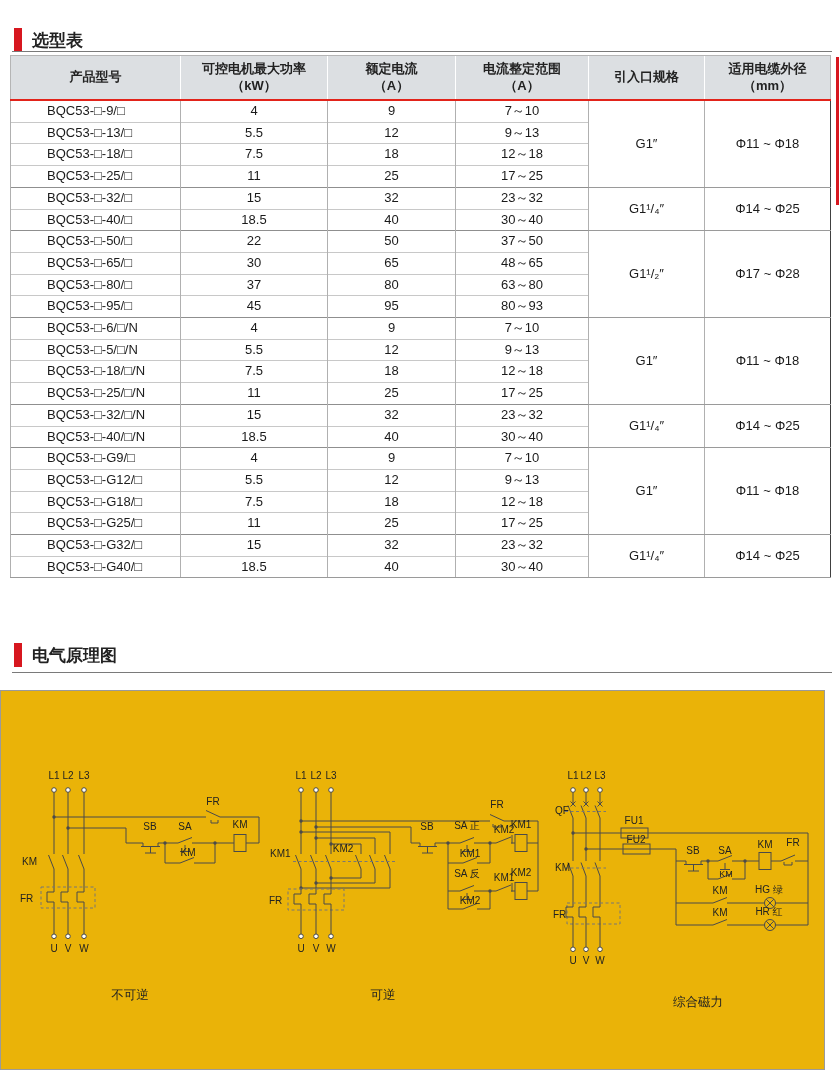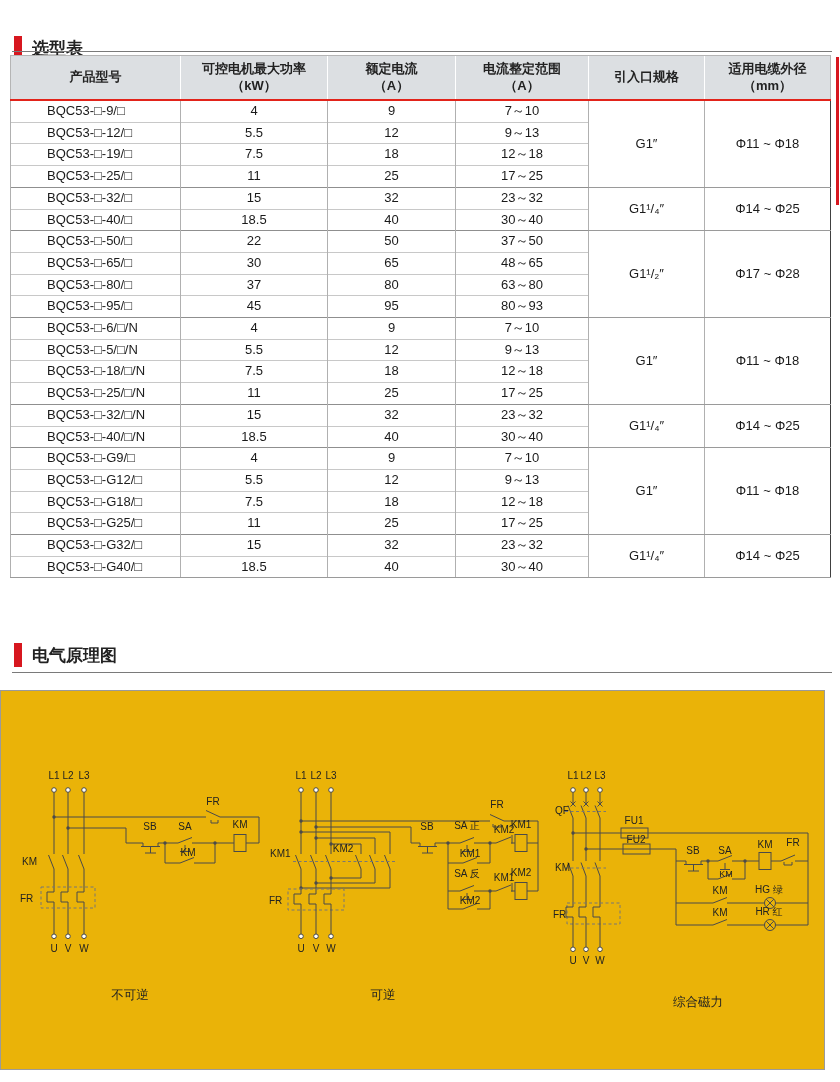--- a/index.html
+++ b/index.html
@@ -32,21 +32,21 @@
   .w{stroke:#4a4a4a;stroke-width:1;fill:none;}
   .dsh{stroke:#777;stroke-width:1;fill:none;stroke-dasharray:3,2.5;}
   .box{fill:none;stroke:#4a4a4a;stroke-width:1;}
   .dot{fill:#4a4a4a;stroke:none;}
   .term{fill:#fff;stroke:#4a4a4a;stroke-width:1;}
   .red-edge{position:absolute;left:836px;top:57px;width:3px;height:148px;background:#d7171f;}
 </style>
 </head>
 <body>
 
-<div class="sec-title" style="top:36px;">
+<div class="sec-title" style="top:28px;">
   <span class="bar"></span>
   <span>选型表</span>
 </div>
 <div class="rule" style="top:51px;"></div>
 <div class="red-edge"></div>
 
 <div class="tbl-wrap">
   <table>
     <colgroup>
         <col class="c1">
@@ -85,27 +85,27 @@
     <tbody id="tbody">
         <tr>
           <td class="model">BQC53-□-9/□</td>
           <td>4</td>
           <td>9</td>
           <td>7～10</td>
           <td rowspan="4" class="merged">G1″</td>
           <td rowspan="4" class="merged">Φ11 ~ Φ18</td>
         </tr>
         <tr>
-          <td class="model">BQC53-□-12/□</td>
+          <td class="model">BQC53-□-13/□</td>
           <td>5.5</td>
           <td>12</td>
           <td>9～13</td>
         </tr>
         <tr>
-          <td class="model">BQC53-□-19/□</td>
+          <td class="model">BQC53-□-18/□</td>
           <td>7.5</td>
           <td>18</td>
           <td>12～18</td>
         </tr>
         <tr>
           <td class="model">BQC53-□-25/□</td>
           <td>11</td>
           <td>25</td>
           <td>17～25</td>
         </tr>

